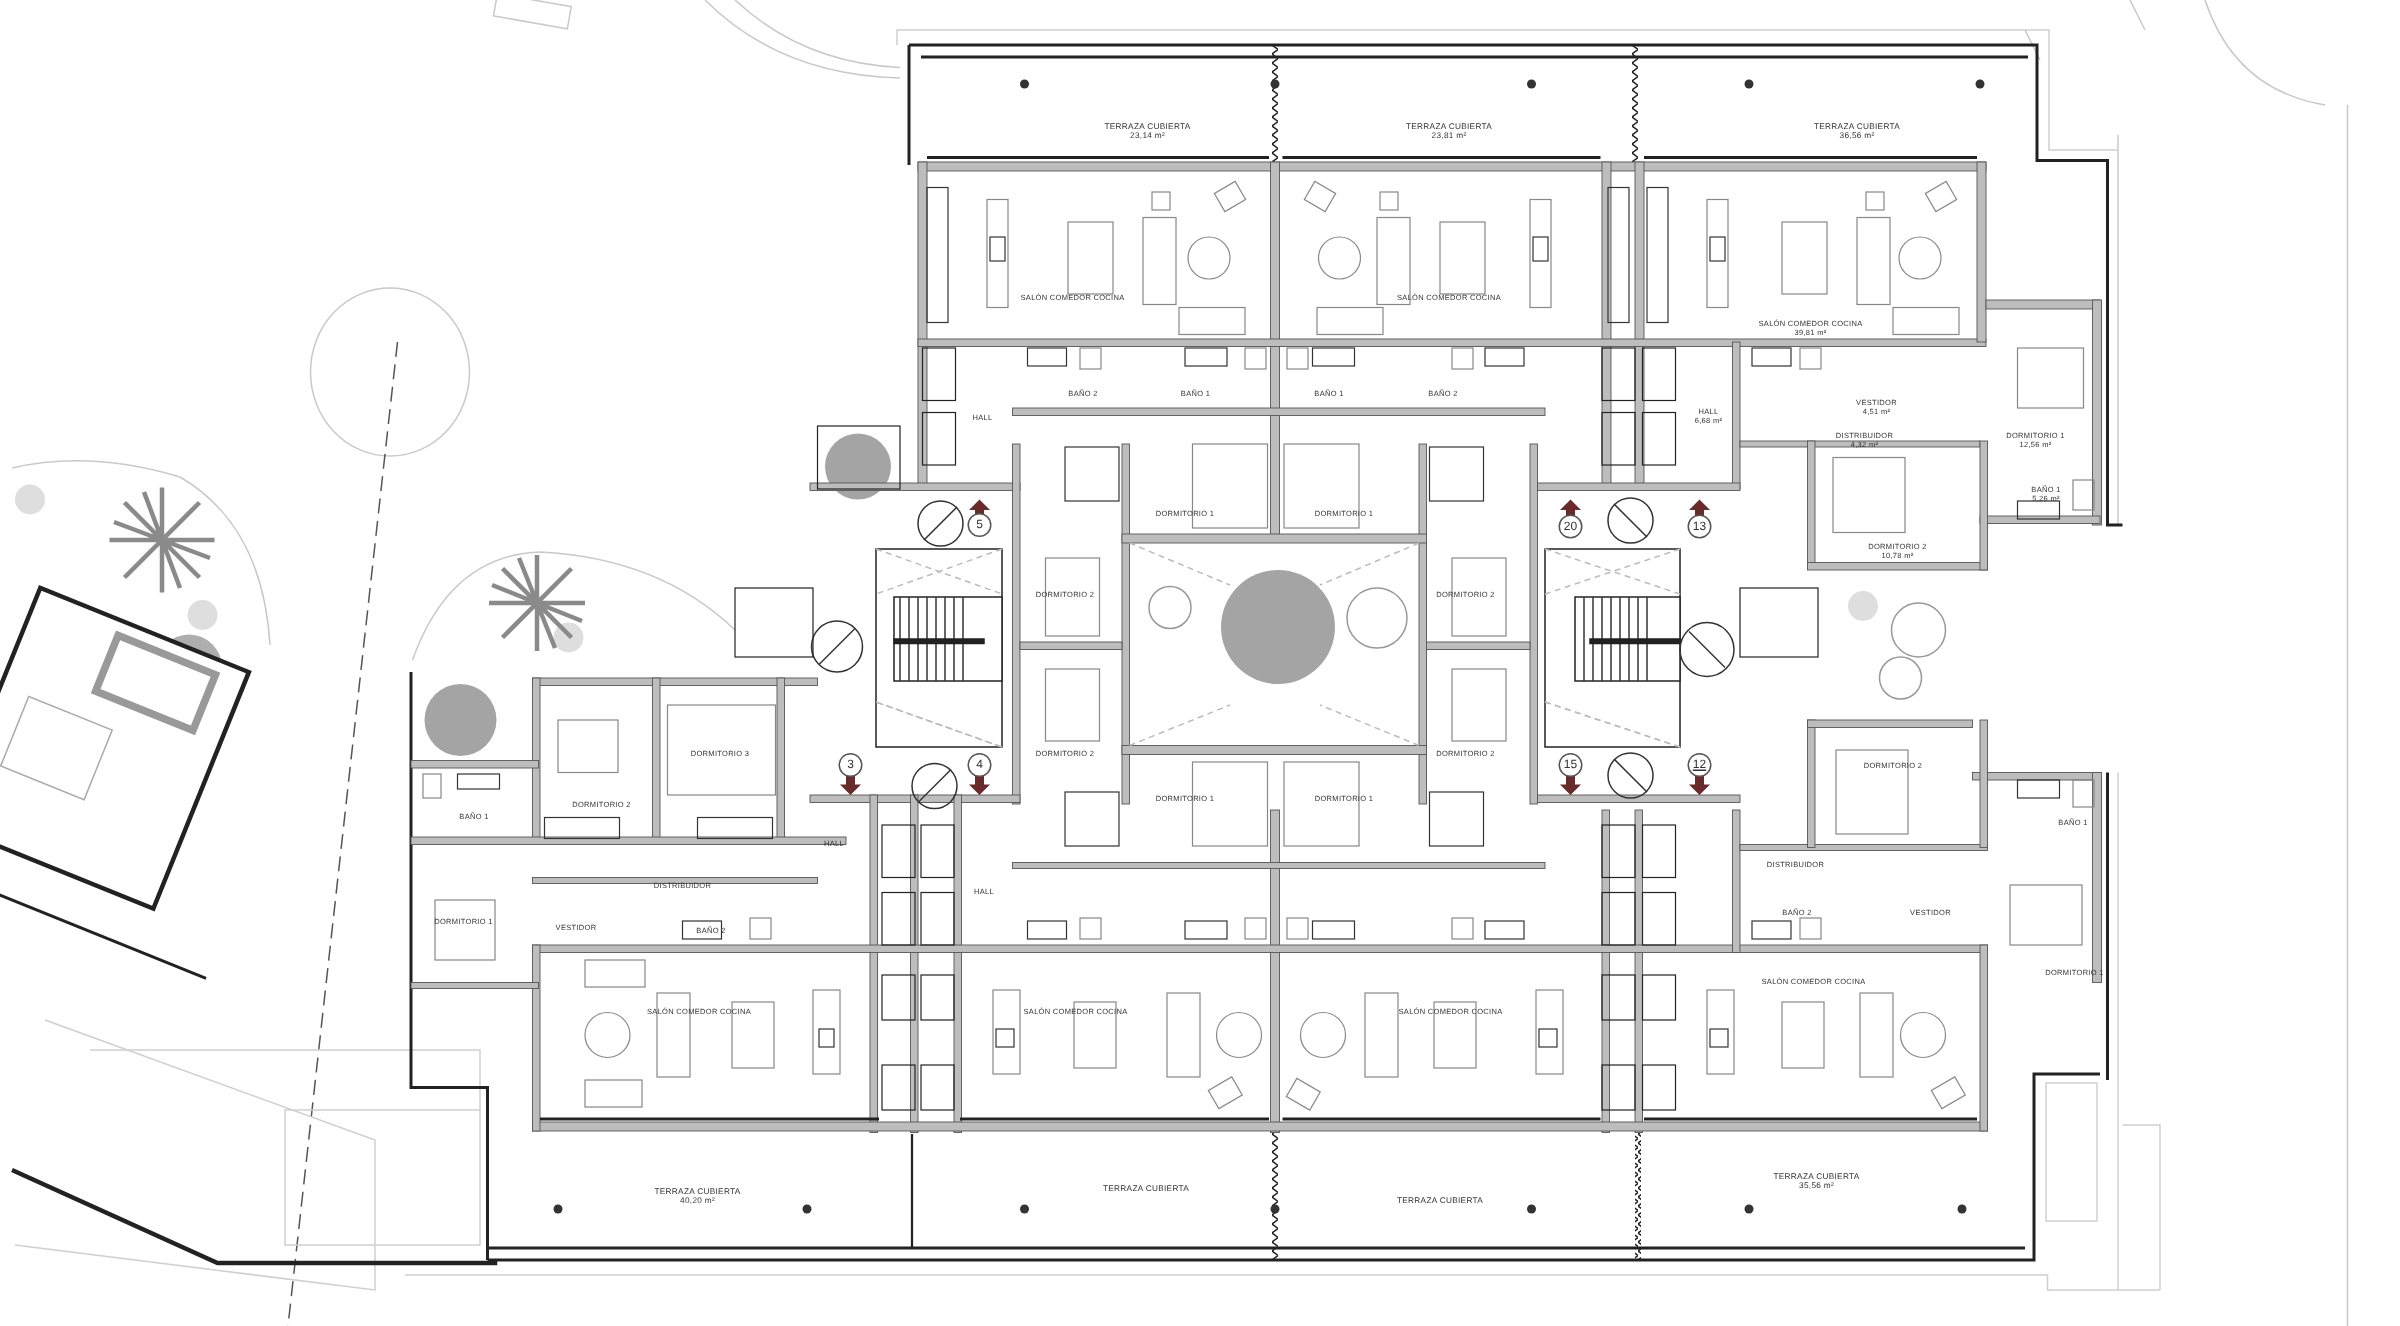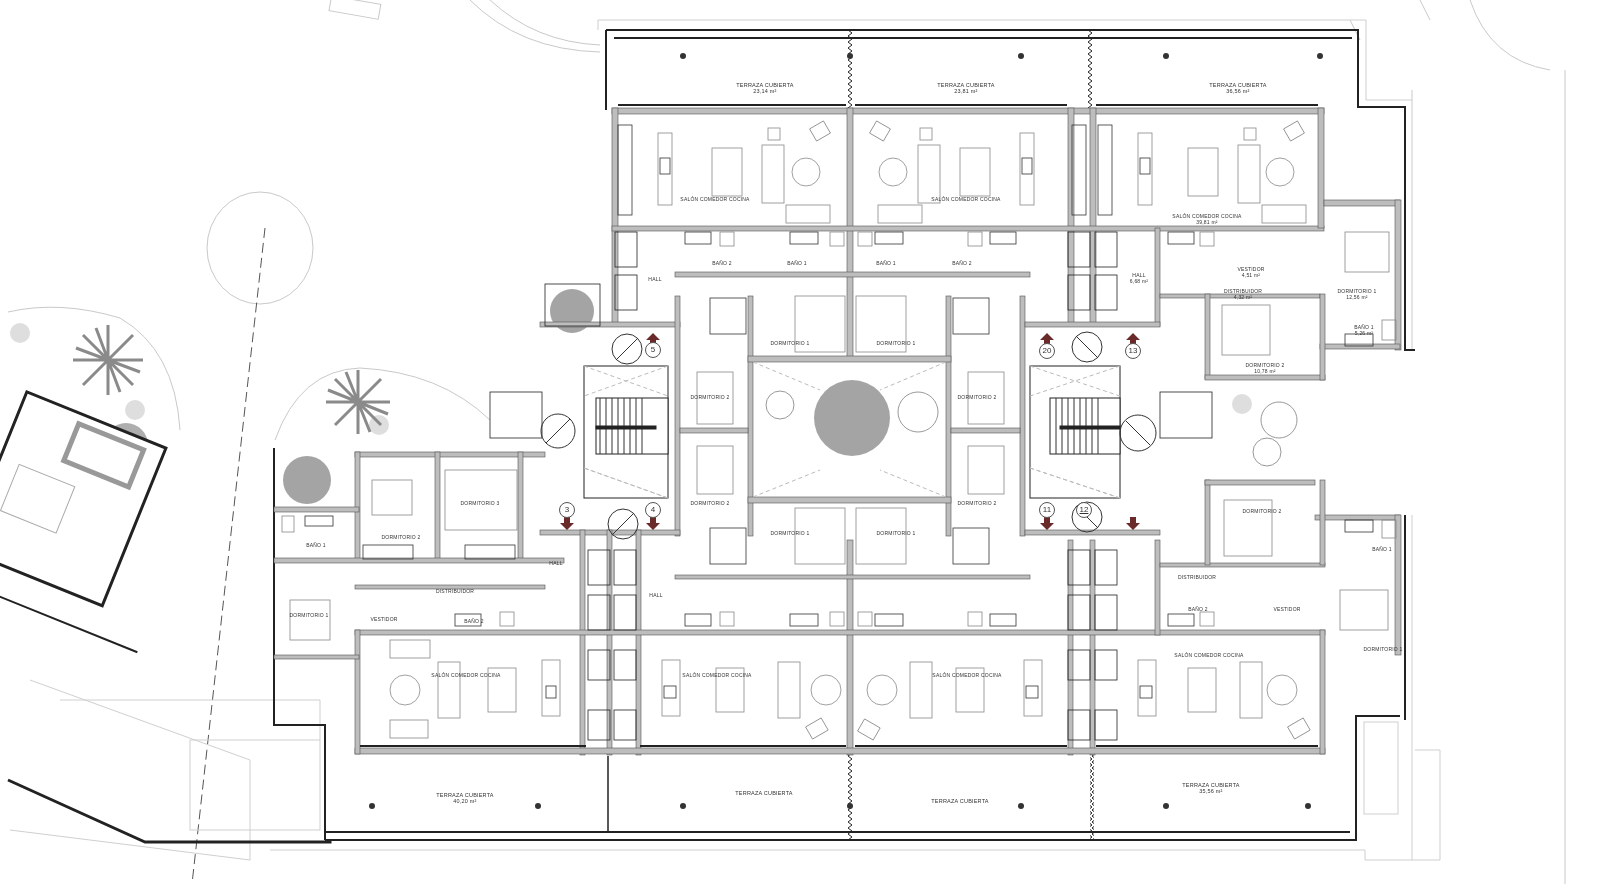--- a/index.html
+++ b/index.html
@@ -588,15 +588,15 @@
       <div>VESTIDOR</div>
       <div></div>
     </div>
   </div>
 <div id="tags">
     <div class="tag" style="left: 653px; top: 350px;">5</div>
     <div class="tag" style="left: 567px; top: 510px;">3</div>
     <div class="tag" style="left: 653px; top: 510px;">4</div>
     <div class="tag" style="left: 1047px; top: 351px;">20</div>
     <div class="tag" style="left: 1133px; top: 351px;">13</div>
-    <div class="tag" style="left: 1047px; top: 510px;">11</div>
-    <div class="tag" style="left: 1084px; top: 510px; text-decoration: underline;">12</div>
+    <div class="tag" style="left: 1047px; top: 510px;">15</div>
+    <div class="tag" style="left: 1133px; top: 510px; text-decoration: underline;">12</div>
   </div>
 
 </body></html>

